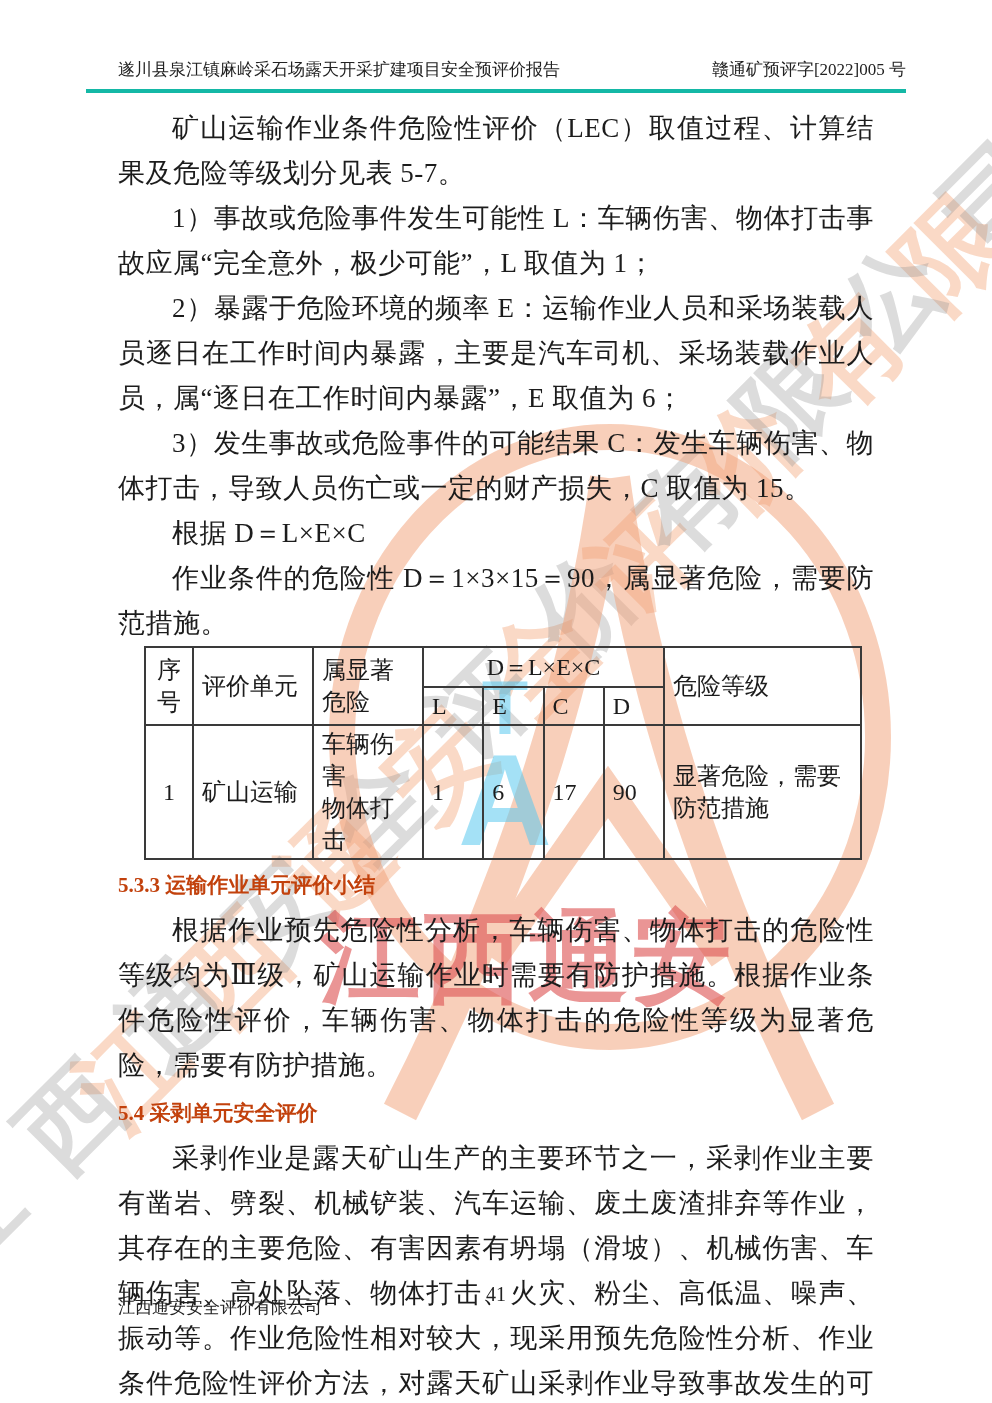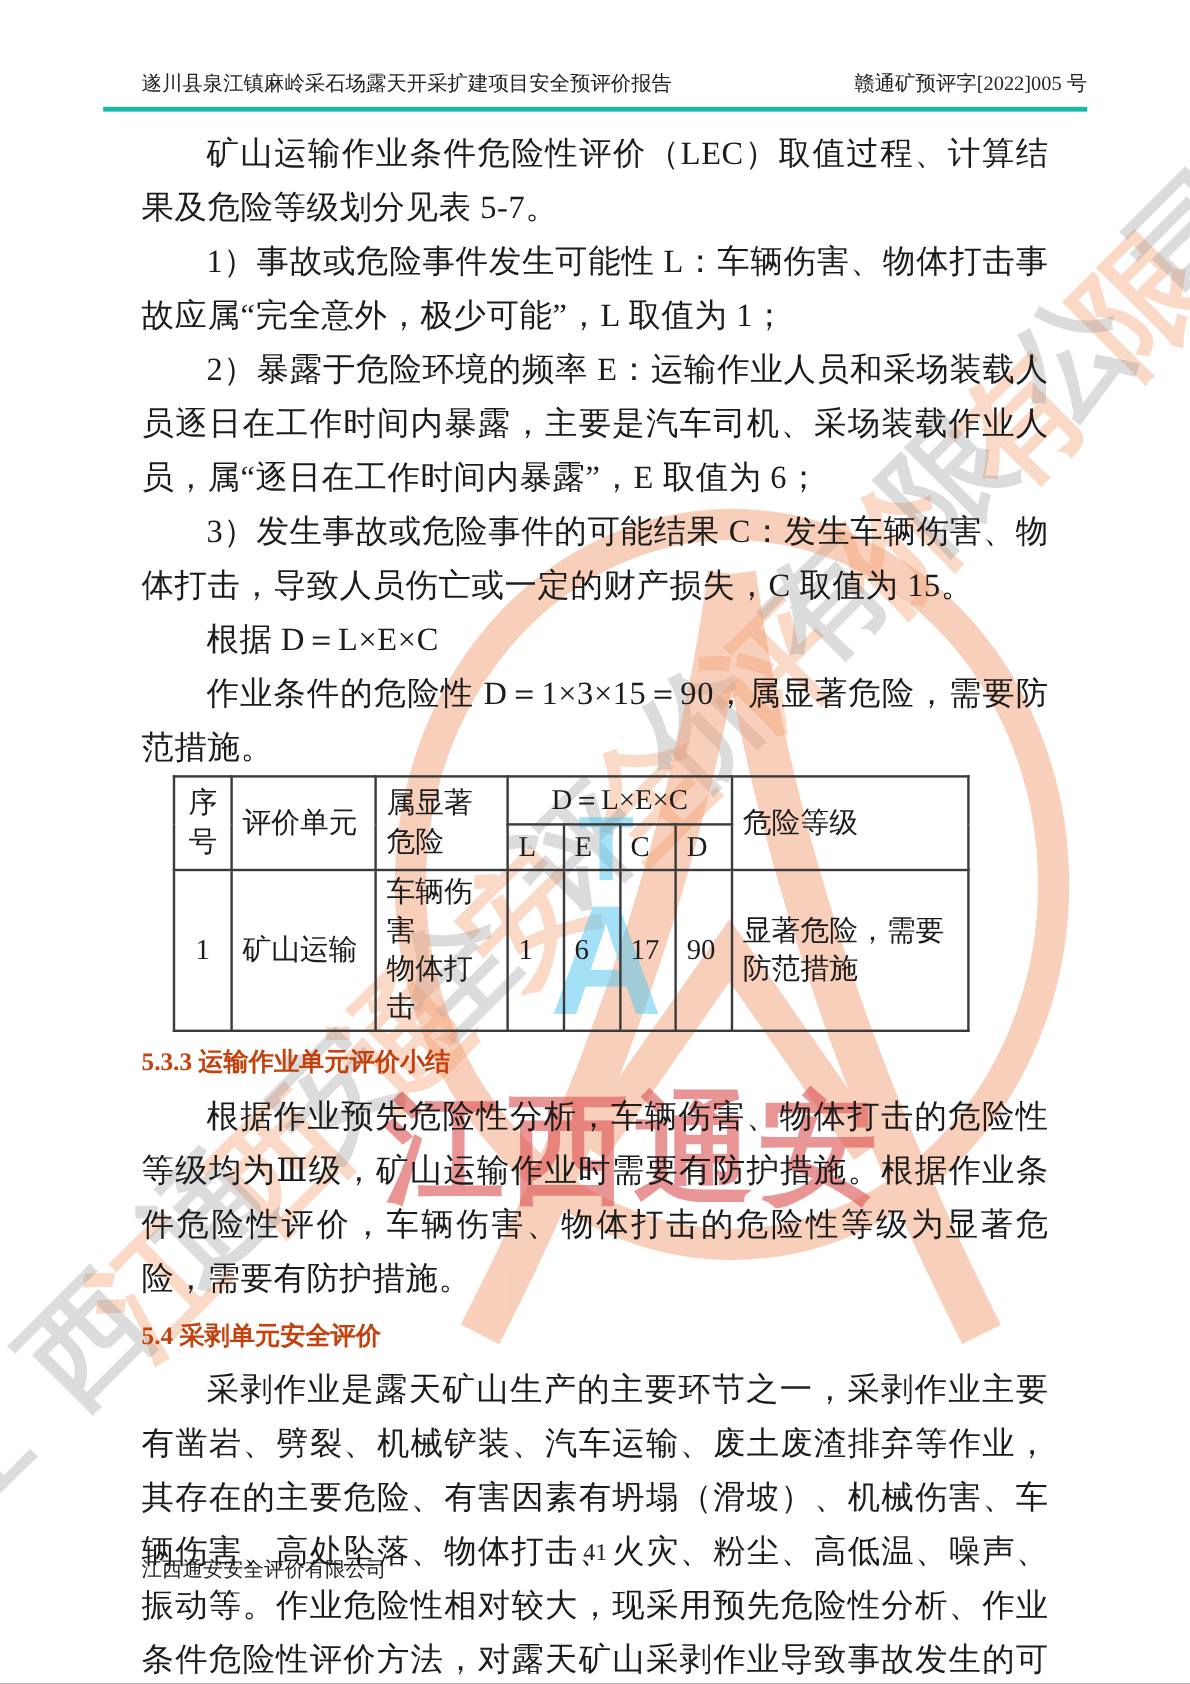--- a/index.html
+++ b/index.html
@@ -50,21 +50,21 @@
     position:absolute; left:118px; width:756px; top:106px; z-index:1;
     font-size:27px; line-height:45px; letter-spacing:0.5px;
     text-align:justify;
   }
   .content p { text-indent:2em; }
   .tbl-caption {
     text-align:center; font-weight:600; text-indent:0 !important;
     line-height:46px;
   }
   table.lec {
-    border-collapse:collapse; margin-left:26px; width:664px;
+    border-collapse:collapse; margin-left:26px; width:718px;
     font-size:24px; line-height:32px; letter-spacing:0;
     table-layout:fixed; text-align:left;
   }
   table.lec th, table.lec td {
     border:2px solid #3a3a3a; font-weight:normal; vertical-align:middle;
     padding:2px 8px; text-align:left;
   }
   table.lec .c-no   { width:48px;  text-align:center; padding:2px 4px; }
   table.lec .c-unit { width:120px; }
   table.lec .c-haz  { width:110px; }

